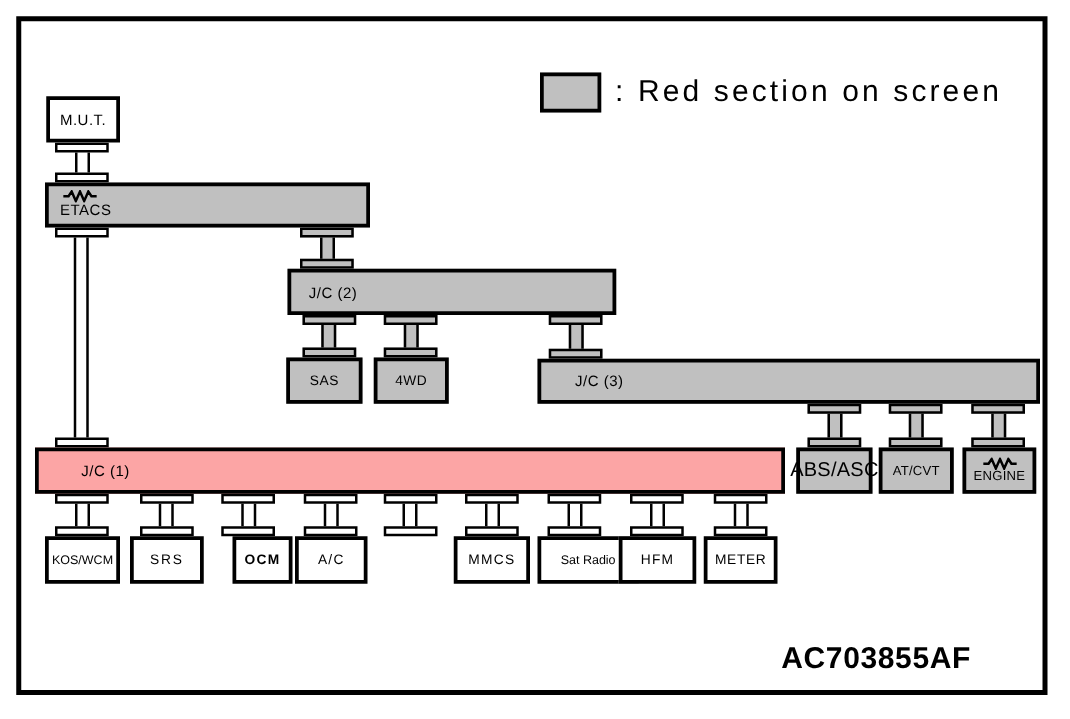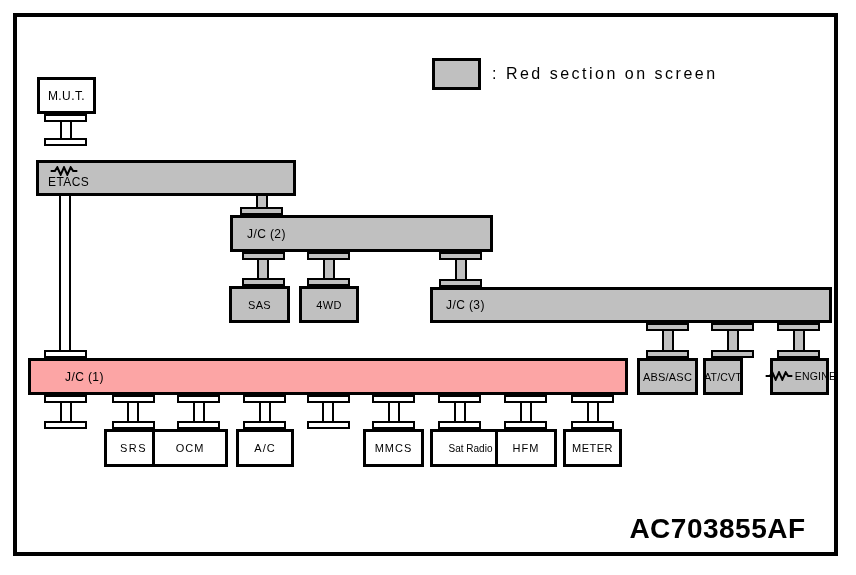--- a/index.html
+++ b/index.html
@@ -25,34 +25,34 @@
   
   .flange{
     position:absolute;width:43px;height:8px;border:2px solid #000;
     box-sizing:border-box;background:#fff;z-index:2;
   }
   .stem{
     position:absolute;width:12px;border-left:2px solid #000;border-right:2px solid #000;
     box-sizing:border-box;background:#fff;z-index:1;
   }
   .flange.g,.stem.g{background:var(--highlight-gray,#c0c0c0);}
-  .stack{display:flex;flex-direction:row;align-items:center;line-height:1.05;}
+  .stack{display:flex;flex-direction:column;align-items:center;line-height:1.05;}
   .etacs-inner{display:flex;flex-direction:column;align-items:flex-start;padding-left:9px;line-height:1.1;}
   .resistor{width:32px;height:10px;display:block;}
   .legend-swatch{
     position:absolute;left:432px;top:58px;width:49px;height:32px;
     border:3px solid #000;box-sizing:border-box;background:var(--highlight-gray,#c0c0c0);
   }
   .legend-label{
     position:absolute;left:492px;top:58px;height:32px;display:flex;align-items:center;
-    font-size:16px;letter-spacing:2.5px;white-space:nowrap;
+    font-size:24px;letter-spacing:2.5px;white-space:nowrap;
   }
   .figure-code{
-    position:absolute;left:625px;top:513px;width:185px;text-align:center;
-    font-size:28px;font-weight:bold;letter-spacing:0.5px;
+    position:absolute;left:625px;top:513px;width:185px;text-align:left;
+    font-size:24px;font-weight:bold;letter-spacing:0.5px;
   }
   .lbl{display:block;}
 </style>
 </head>
 <body>
 
 <div class="canvas">
 
   <div class="frame"></div>
 
@@ -62,21 +62,21 @@
   <div class="box" style="left:37px;top:77px;width:59px;height:37px;font-size:12px;">
     <span class="lbl">M.U.T.</span>
   </div>
 
   <div>
     <div class="stem" style="left:60px;top:120px;height:20px;"></div>
     <div class="flange" style="left:44px;top:114px;"></div>
     <div class="flange" style="left:44px;top:138px;"></div>
   </div>
 
-  <div class="bar g" style="left:36px;top:146px;width:260px;height:36px;margin-top:14px;">
+  <div class="bar g" style="left:36px;top:146px;width:260px;height:36px;">
     <div class="etacs-inner">
       <svg class="resistor" viewBox="0 0 34 12">
         <polyline points="1,6 6,6 9,1.5 13,10.5 17,1.5 21,10.5 25,1.5 28,6 33,6" fill="none" stroke="#000" stroke-width="2.4"></polyline>
       </svg>
       <span class="lbl" style="font-size:12px;">ETACS</span>
     </div>
   </div>
 
   <div>
     <div class="stem" style="left:59px;top:188px;height:164px;"></div>
@@ -110,44 +110,44 @@
     <div class="flange g" style="left:439px;top:279px;"></div>
   </div>
 
   <div class="box g" style="left:229px;top:286px;width:61px;height:37px;">
     <span class="lbl">SAS</span>
   </div>
   <div class="box g" style="left:299px;top:286px;width:60px;height:37px;">
     <span class="lbl">4WD</span>
   </div>
 
-  <div class="bar g" style="left:430px;top:287px;width:402px;height:36px;padding-left:13px;">
+  <div class="bar g" style="left:430px;top:287px;width:402px;height:36px;padding-left:27px;">
     <span class="lbl">J/C (3)</span>
   </div>
 
   <div>
     <div class="stem g" style="left:662px;top:329px;height:23px;"></div>
     <div class="flange g" style="left:646px;top:323px;"></div>
     <div class="flange g" style="left:646px;top:350px;"></div>
   </div>
   <div>
     <div class="stem g" style="left:727px;top:329px;height:23px;"></div>
     <div class="flange g" style="left:711px;top:323px;"></div>
     <div class="flange g" style="left:711px;top:350px;"></div>
   </div>
   <div>
     <div class="stem g" style="left:793px;top:329px;height:23px;"></div>
     <div class="flange g" style="left:777px;top:323px;"></div>
     <div class="flange g" style="left:777px;top:350px;"></div>
   </div>
 
-  <div class="box g" style="left:637px;top:358px;width:61px;height:37px;font-size:11px;letter-spacing:0.2px;">
+  <div class="box g" style="left:637px;top:358px;width:61px;height:37px;font-size:16px;letter-spacing:0.2px;">
     <span class="lbl">ABS/ASC</span>
   </div>
-  <div class="box g" style="left:703px;top:358px;width:40px;height:37px;font-size:10.5px;letter-spacing:0.2px;">
+  <div class="box g" style="left:703px;top:358px;width:60px;height:37px;font-size:10.5px;letter-spacing:0.2px;">
     <span class="lbl">AT/CVT</span>
   </div>
   <div class="box g" style="left:770px;top:358px;width:59px;height:37px;font-size:10.5px;letter-spacing:0.2px;">
     <div class="stack">
       <svg class="resistor" viewBox="0 0 34 12">
         <polyline points="1,6 6,6 9,1.5 13,10.5 17,1.5 21,10.5 25,1.5 28,6 33,6" fill="none" stroke="#000" stroke-width="2.4"></polyline>
       </svg>
       <span class="lbl">ENGINE</span>
     </div>
   </div>
@@ -195,24 +195,27 @@
     <div class="stem" style="left:520px;top:401px;height:22px;"></div>
     <div class="flange" style="left:504px;top:395px;"></div>
     <div class="flange" style="left:504px;top:421px;"></div>
   </div>
   <div>
     <div class="stem" style="left:587px;top:401px;height:22px;"></div>
     <div class="flange" style="left:571px;top:395px;"></div>
     <div class="flange" style="left:571px;top:421px;"></div>
   </div>
 
+  <div class="box" style="left:36px;top:429px;width:60px;height:38px;font-size:10px;letter-spacing:0;">
+    <span class="lbl">KOS/WCM</span>
+  </div>
   <div class="box" style="left:104px;top:429px;width:59px;height:38px;letter-spacing:1.5px;">
     <span class="lbl">SRS</span>
   </div>
-  <div class="box" style="left:152px;top:429px;width:76px;height:38px;letter-spacing:1px;">
+  <div class="box" style="left:186px;top:429px;width:48px;height:38px;letter-spacing:1px;font-weight:bold;">
     <span class="lbl">OCM</span>
   </div>
   <div class="box" style="left:236px;top:429px;width:58px;height:38px;letter-spacing:1px;">
     <span class="lbl">A/C</span>
   </div>
   <div class="box" style="left:363px;top:429px;width:61px;height:38px;letter-spacing:1px;">
     <span class="lbl">MMCS</span>
   </div>
   <div class="box" style="left:430px;top:429px;width:81px;height:38px;font-size:10px;letter-spacing:0;">
     <span class="lbl">Sat Radio</span>

